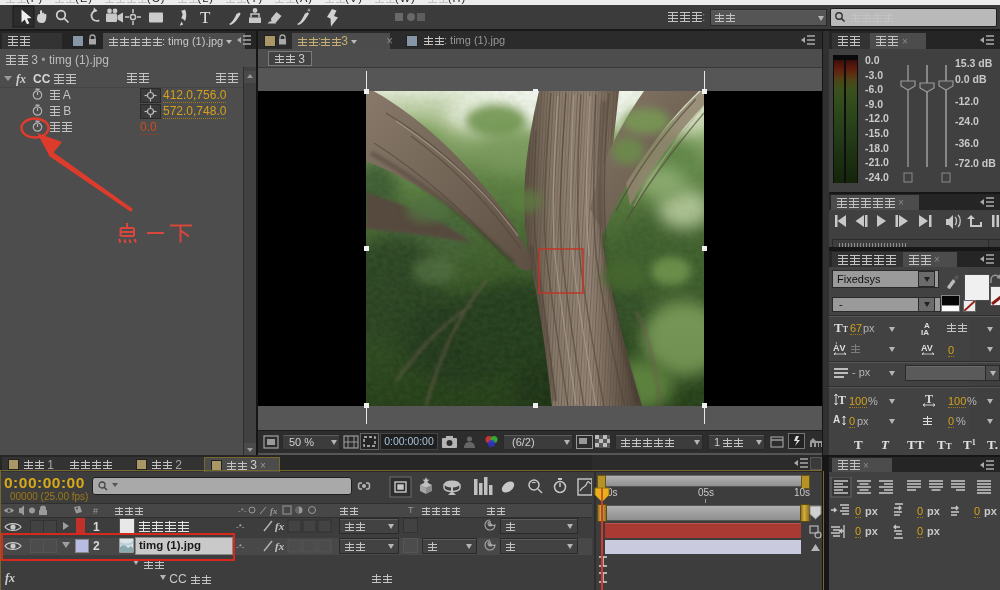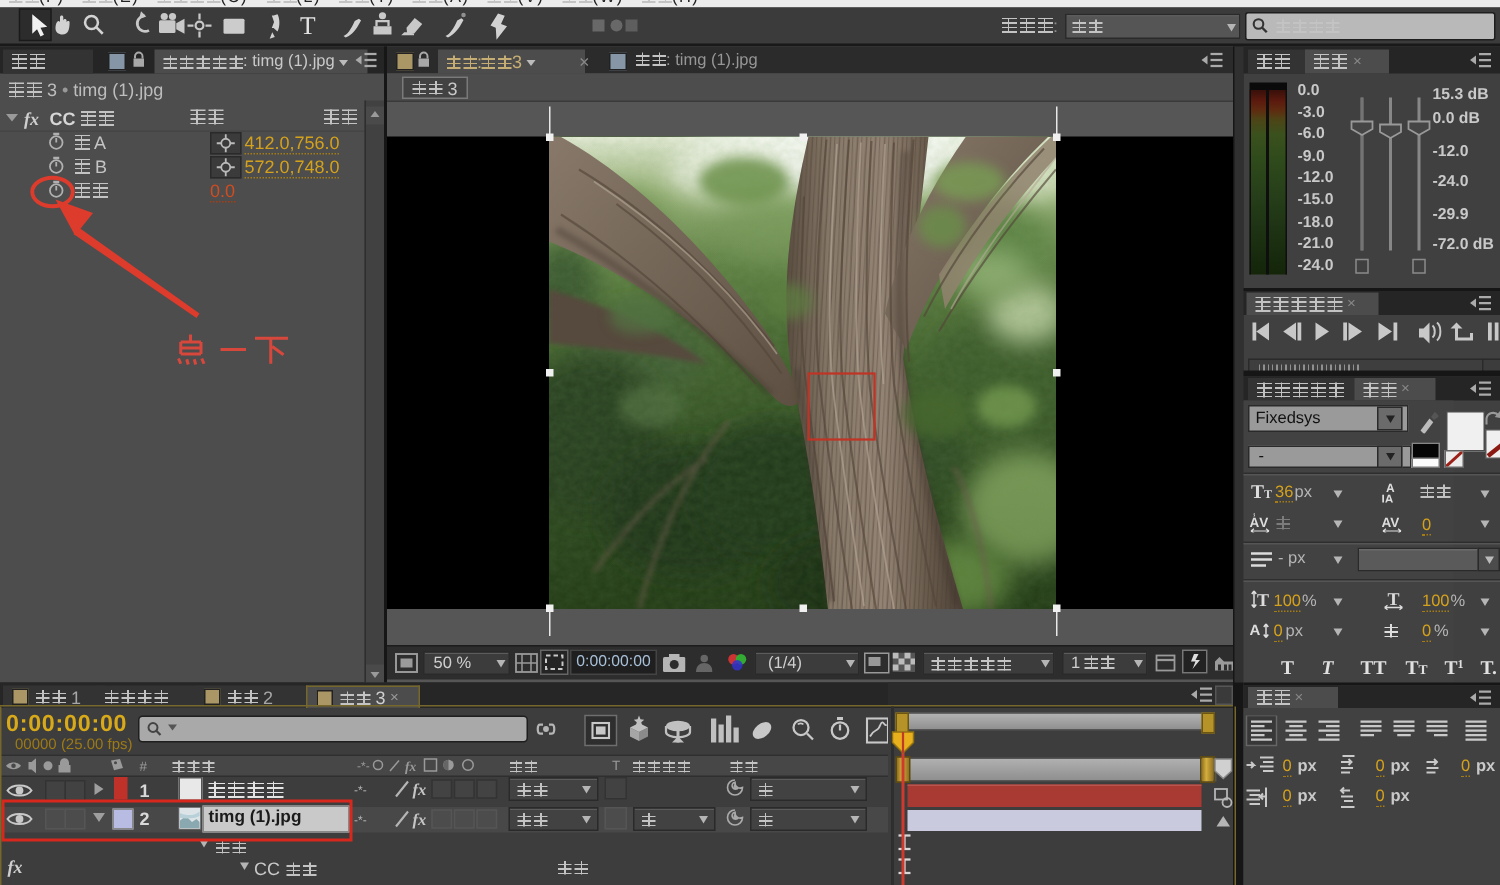--- a/index.html
+++ b/index.html
@@ -462,21 +462,21 @@
   <svg width="11" height="12" style="position:absolute;left:206px;top:5px" viewBox="0 0 11 12">
           <circle cx="5.5" cy="3" r="2.5" fill="#666"></circle>
           <path d="M0 12c0-4 2.5-6 5.5-6s5.5 2 5.5 6z" fill="#666"></path>
         </svg>
   <svg width="15" height="13" style="position:absolute;left:226px;top:4px" viewBox="0 0 15 13">
           <circle cx="5" cy="4.5" r="3.5" fill="#c33"></circle>
           <circle cx="10" cy="4.5" r="3.5" fill="#3a3"></circle>
           <circle cx="7.5" cy="8.5" r="3.5" fill="#33c" opacity=".85"></circle>
         </svg>
   <div class="dd" style="left:245px;top:3px;width:68px;height:14px;background:#3c3c3c">
-          <span style="margin-left:8px;color:#cfcfcf">(1/4)</span>
+          <span style="margin-left:8px;color:#cfcfcf">(6/2)</span>
           <span class="ar"></span>
         </div>
   <span class="abs" style="left:318px;top:4px;width:15px;height:12px;border:1px solid #999">
           <span style="position:absolute;left:2px;top:2px;width:8px;height:6px;background:#999"></span>
         </span>
   <svg width="15" height="13" style="position:absolute;left:337px;top:4px" viewBox="0 0 15 13">
           <rect width="15" height="13" fill="#555"></rect>
           <g fill="#bbb">
             <rect width="4" height="4"></rect>
             <rect x="8" width="4" height="4"></rect>
@@ -571,21 +571,21 @@
   </g>
   <g fill="none" stroke="#8a8a8a">
           <rect x="5" y="118" width="8" height="9"></rect>
           <rect x="43" y="118" width="8" height="9"></rect>
         </g>
  </svg>
  <div class="abs" style="left:126px;top:26px;width:45px;font-size:10.5px;font-weight:bold;color:#c9c9c9">15.3 dB</div>
  <div class="abs" style="left:126px;top:42px;width:45px;font-size:10.5px;font-weight:bold;color:#c9c9c9">0.0 dB</div>
  <div class="abs" style="left:126px;top:64px;width:45px;font-size:10.5px;font-weight:bold;color:#c9c9c9">-12.0</div>
  <div class="abs" style="left:126px;top:84px;width:45px;font-size:10.5px;font-weight:bold;color:#c9c9c9">-24.0</div>
- <div class="abs" style="left:126px;top:106px;width:45px;font-size:10.5px;font-weight:bold;color:#c9c9c9">-29.9</div>
+ <div class="abs" style="left:126px;top:106px;width:45px;font-size:10.5px;font-weight:bold;color:#c9c9c9">-36.0</div>
  <div class="abs" style="left:126px;top:126px;width:45px;font-size:10.5px;font-weight:bold;color:#c9c9c9">-72.0 dB</div>
 
  <div class="abs" style="left:0;top:161px;width:171px;height:2px;background:#161616"></div>
  <div class="abs" style="left:0;top:163px;width:171px;height:16px;background:#252525">
   <div class="tab act" style="top:1px;left:2px;width:76px;height:15px">
           <u class="cj">
             <i></i>
             <i></i>
             <i></i>
             <i></i>
@@ -671,21 +671,21 @@
           </svg></div>
   <div class="abs" style="left:3px;top:30px;width:101px;height:13px;background:#9a9a9a;border:1px solid #2a2a2a;color:#111;line-height:13px;padding-left:6px">-</div>
   <div class="abs" style="left:89px;top:30px;width:15px;height:13px;background:#6b6b6b;border:1px solid #2a2a2a">
           <span style="display:block;margin:4px auto;width:0;height:0;border:3.5px solid transparent;border-top:5px solid #222"></span>
         </div>
   <div class="abs" style="left:112px;top:36px;width:17px;height:7px;background:#fbfbfb;border:1px solid #777"></div>
   <div class="abs" style="left:112px;top:28px;width:17px;height:9px;background:#060606;border:1px solid #888"></div>
   <div class="abs" style="left:0;top:48px;width:171px;height:1px;background:#2e2e2e"></div>
   <div class="abs" style="left:0;top:49px;width:171px;height:1px;background:#555"></div>
   <div class="abs" style="left:5px;top:53px;font-family:'Liberation Serif',serif;color:#ddd;font-size:13px;font-weight:bold">T<span style="font-size:8px">T</span></div>
-  <span class="abs hotv" style="left:21px;top:55px">36</span>
+  <span class="abs hotv" style="left:21px;top:55px">67</span>
         <span class="abs" style="left:34px;top:55px;color:#b5b5b5">px</span>
   <span class="abs arr" style="left:60px;top:60px"></span>
   <svg width="14" height="14" style="position:absolute;left:92px;top:54px" viewBox="0 0 14 14">
           <text x="3" y="7" font-size="8" fill="#ddd" font-weight="bold">A</text>
           <text x="0" y="14" font-size="8" fill="#ddd" font-weight="bold">IA</text>
         </svg>
   <u class="cj s9 hot abs" style="left:118px;top:56px">
           <i></i>
           <i></i>
         </u>
@@ -1058,20 +1058,26 @@
           </g>
         </svg>
   <span class="abs" style="left:218px;top:2px;width:10px;height:11px;background:#3a3a3a;border:1px solid #555"></span>
  </div>
  <div class="abs" style="left:0;top:15px;width:822px;height:1px;background:#76672c"></div>
  <div class="abs" style="left:0;top:16px;width:822px;height:119px;background:transparent;border-left:1px solid #76672c;border-right:1px solid #76672c;pointer-events:none"></div>
  <div class="abs" style="left:594px;top:16px;width:2px;height:119px;background:#2e2e2e"></div>
  <div class="abs" style="left:597px;top:20px;width:212px;height:10px;background:linear-gradient(180deg,#b2b2b2,#909090);border-top:1px solid #666;border-bottom:1px solid #555"></div>
  <div class="abs" style="left:597px;top:20px;width:7px;height:12px;background:#b59328;border:1px solid #6b5510"></div>
  <div class="abs" style="left:801px;top:20px;width:7px;height:12px;background:#b59328;border:1px solid #6b5510"></div>
+ <div class="abs" style="left:597px;top:32px;width:225px;height:16px;color:#c9c9c9;font-size:10px">
+  <span style="position:absolute;left:10px">0s</span>
+        <span style="position:absolute;left:101px">05s</span>
+        <span style="position:absolute;left:197px">10s</span>
+  <span style="position:absolute;left:108px;top:12px;width:1px;height:4px;background:#999"></span>
+ </div>
  <div class="abs" style="left:597px;top:50px;width:212px;height:14px;background:linear-gradient(180deg,#b0b0b0,#8f8f8f);border:1px solid #555"></div>
  <div class="abs" style="left:597px;top:49px;width:8px;height:16px;background:linear-gradient(90deg,#8f6f1f,#d4ae3e 40%,#8f6f1f);border:1px solid #5c4a10"></div>
  <div class="abs" style="left:800px;top:49px;width:8px;height:16px;background:linear-gradient(90deg,#8f6f1f,#d4ae3e 40%,#8f6f1f);border:1px solid #5c4a10"></div>
  <svg class="abs" style="left:809px;top:50px" width="13" height="16" viewBox="0 0 13 16">
         <path d="M1 1h11v8l-5.5 5L1 9z" fill="#d0d0d0" stroke="#888"></path>
       </svg>
  <div class="abs" style="left:605px;top:68px;width:196px;height:14px;background:#a83a33;border-top:1px solid #b9554d"></div>
  <div class="abs" style="left:605px;top:85px;width:196px;height:14px;background:#c9cade"></div>
  <svg class="abs" style="left:596px;top:101px" width="16" height="30" viewBox="0 0 16 30">
         <g stroke="#d8d8d8" stroke-width="1.5">

